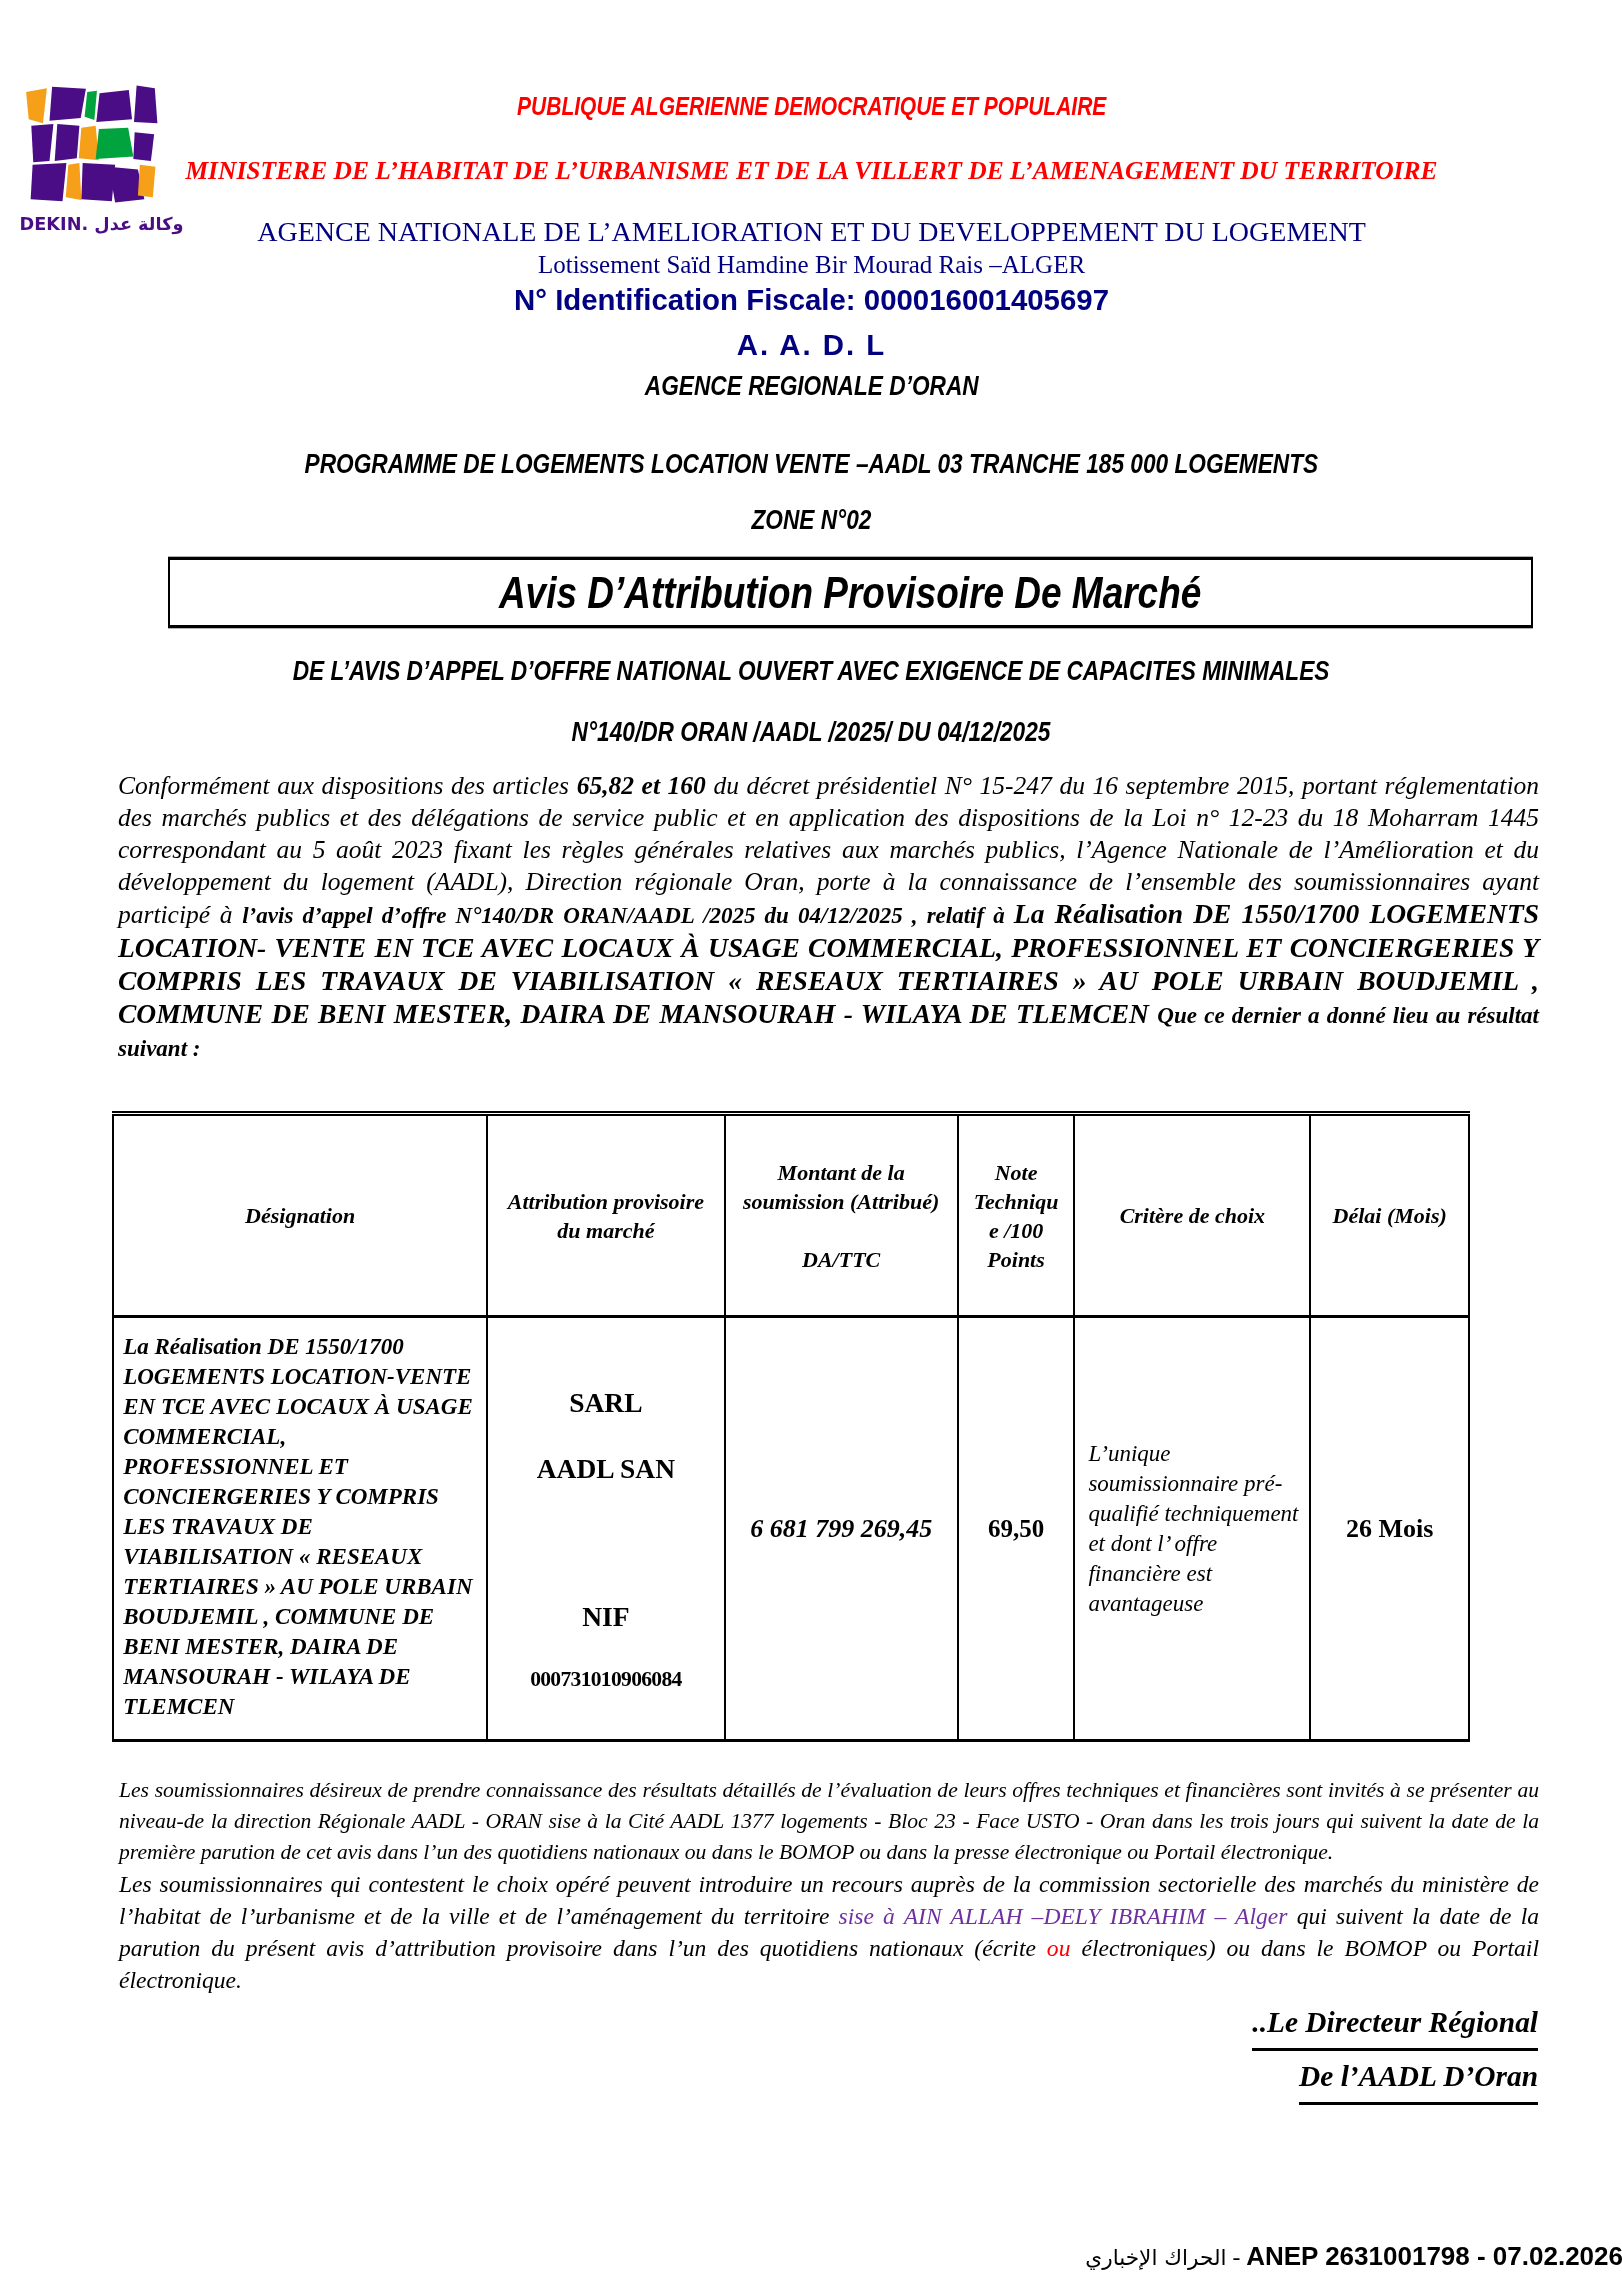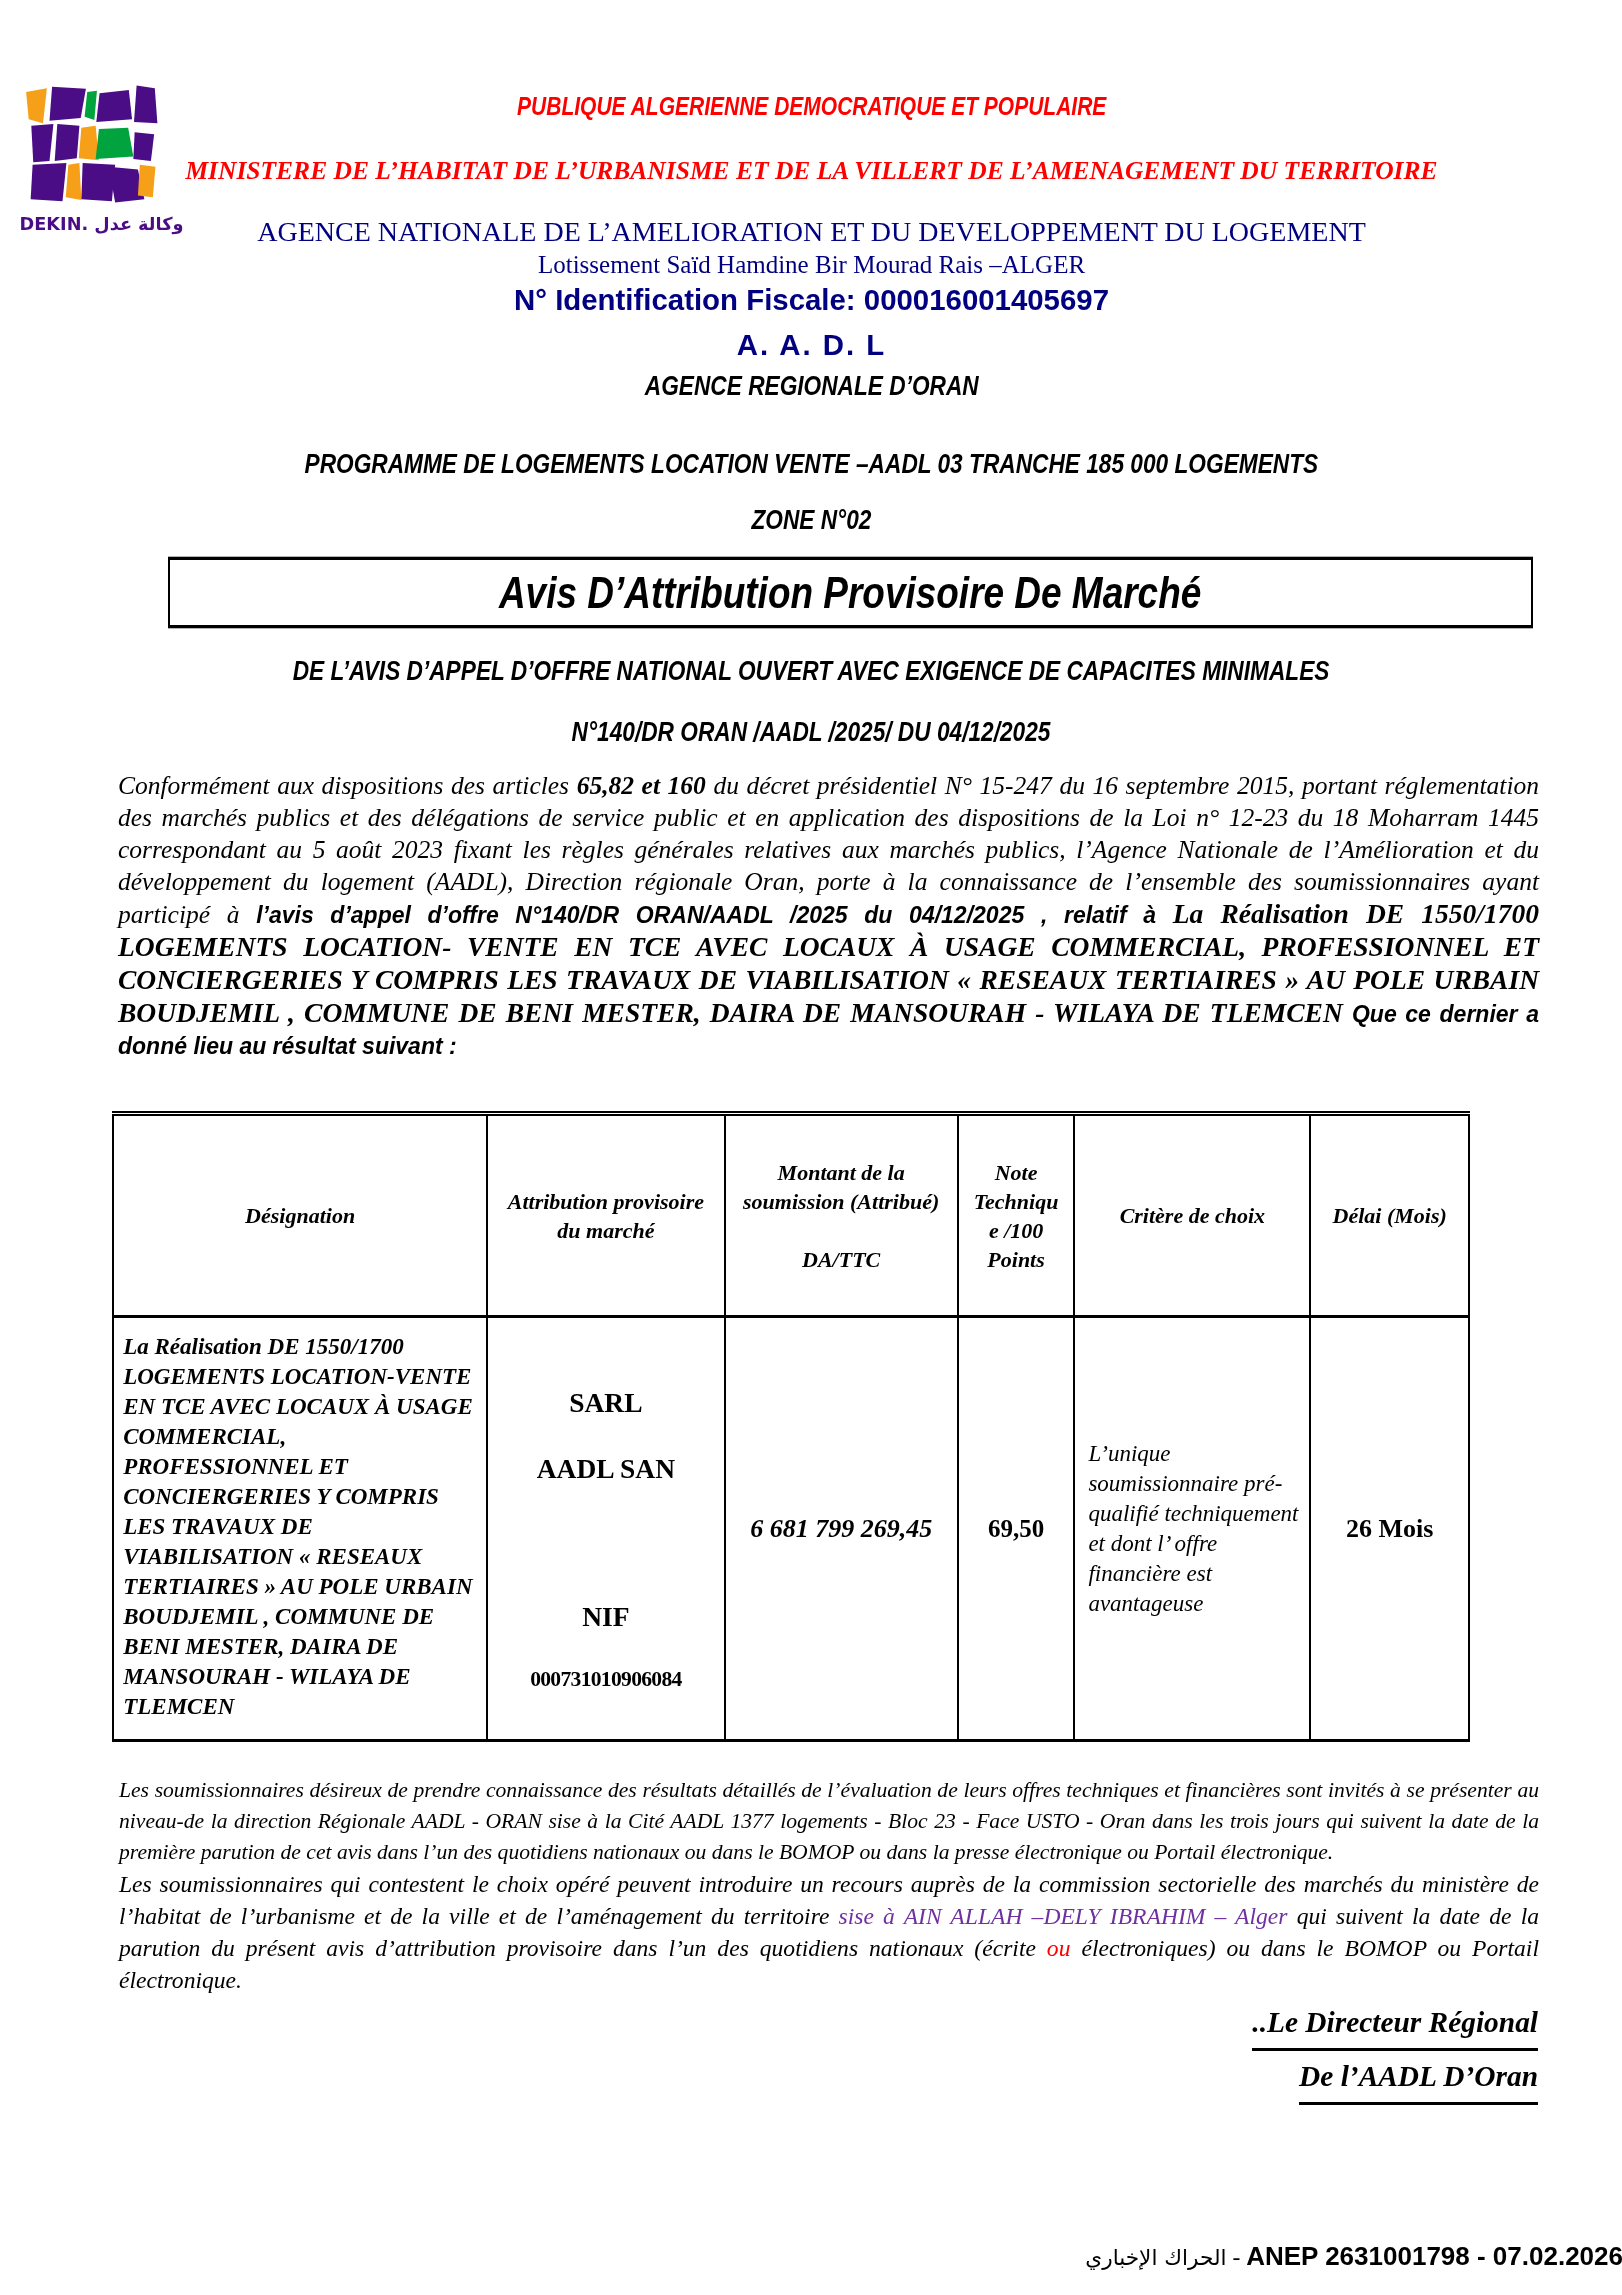--- a/index.html
+++ b/index.html
@@ -36,21 +36,21 @@
              display:flex;align-items:center;justify-content:center;}
   .title-box .cond{font-size:44px;}
 
   .sub1{top:656px;font-size:27px;}
   .sub2{top:717px;font-size:27px;}
 
   
   .intro{position:absolute;left:118px;right:84px;top:770px;
          font-size:25.5px;line-height:32px;text-align:justify;font-style:italic;}
   .seg-body{font-family:"Liberation Serif",serif;}
-  .seg-bold-sans{font-family:Liberation Sans, sans-serif;font-weight:700;font-size:23px;}
+  .seg-bold-sans{font-family:Liberation Serif, serif;font-weight:700;font-size:23px;}
   .seg-big-serif{font-family:"Liberation Serif",serif;font-weight:700;font-size:27.5px;}
 
   
   .market-table{position:absolute;left:112px;top:1111px;width:1358px;
                 border-collapse:collapse;table-layout:fixed;}
   .market-table col.c1{width:27.6%;} .market-table col.c2{width:17.5%;}
   .market-table col.c3{width:17.2%;} .market-table col.c4{width:8.6%;}
   .market-table col.c5{width:17.4%;} .market-table col.c6{width:11.7%;}
   .market-table th,.market-table td{border:2px solid #000;vertical-align:middle;padding:5.2px 9.2px;}
   .market-table{border:2.6px solid #000;border-top:5.2px double #000;border-bottom:3.9px solid #000;}

